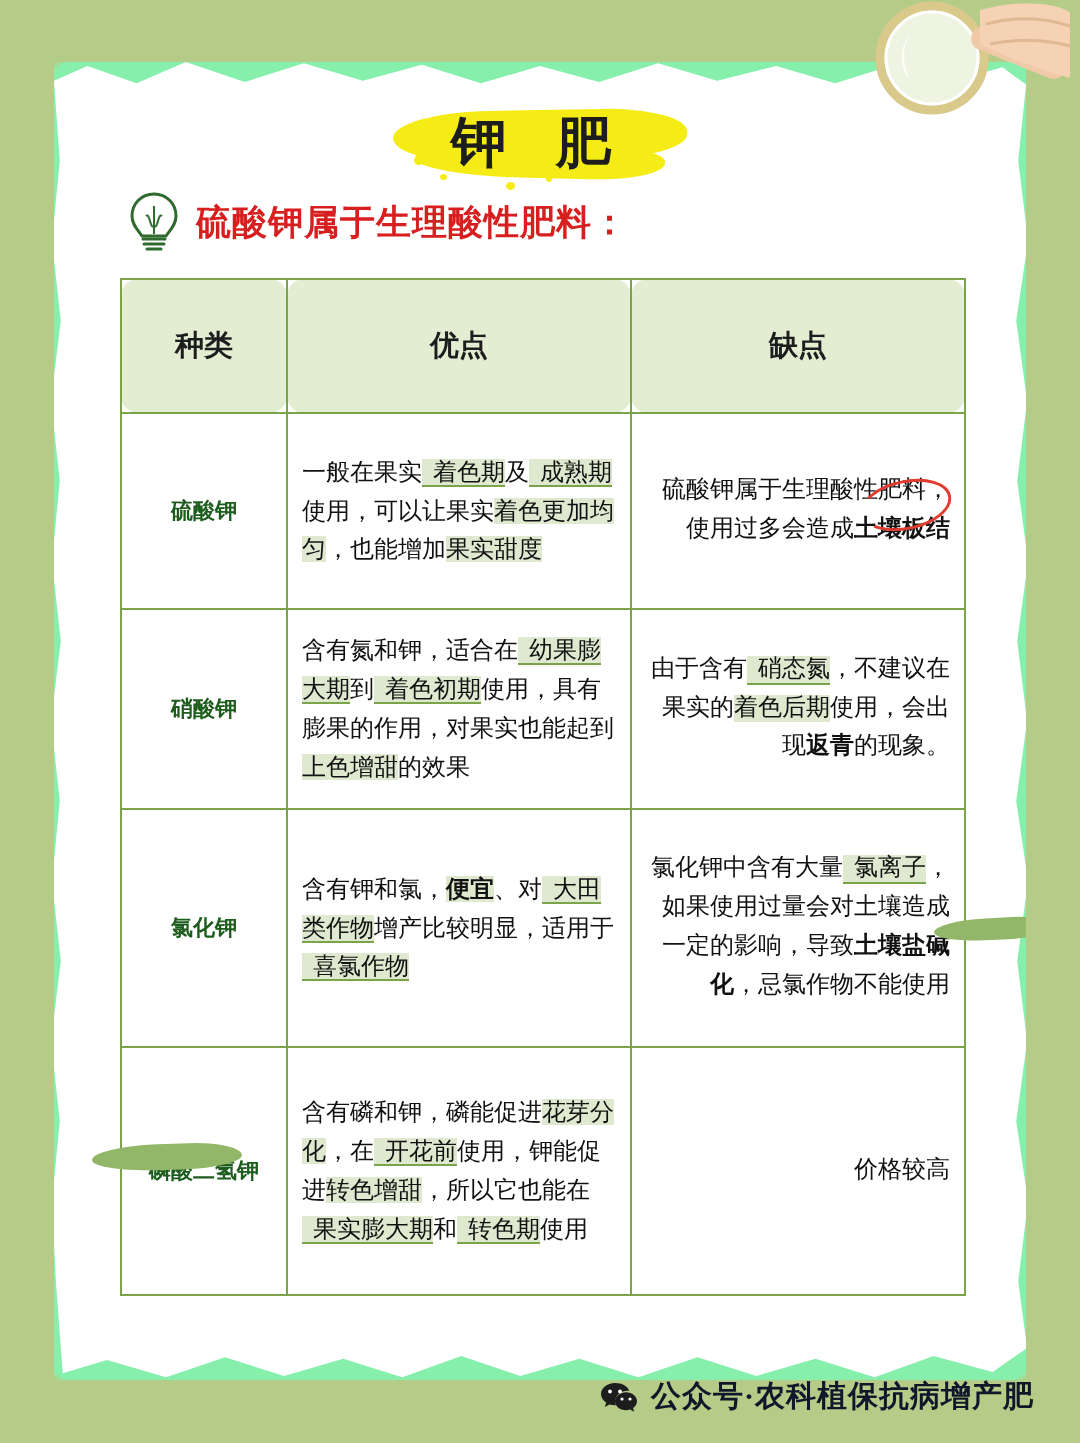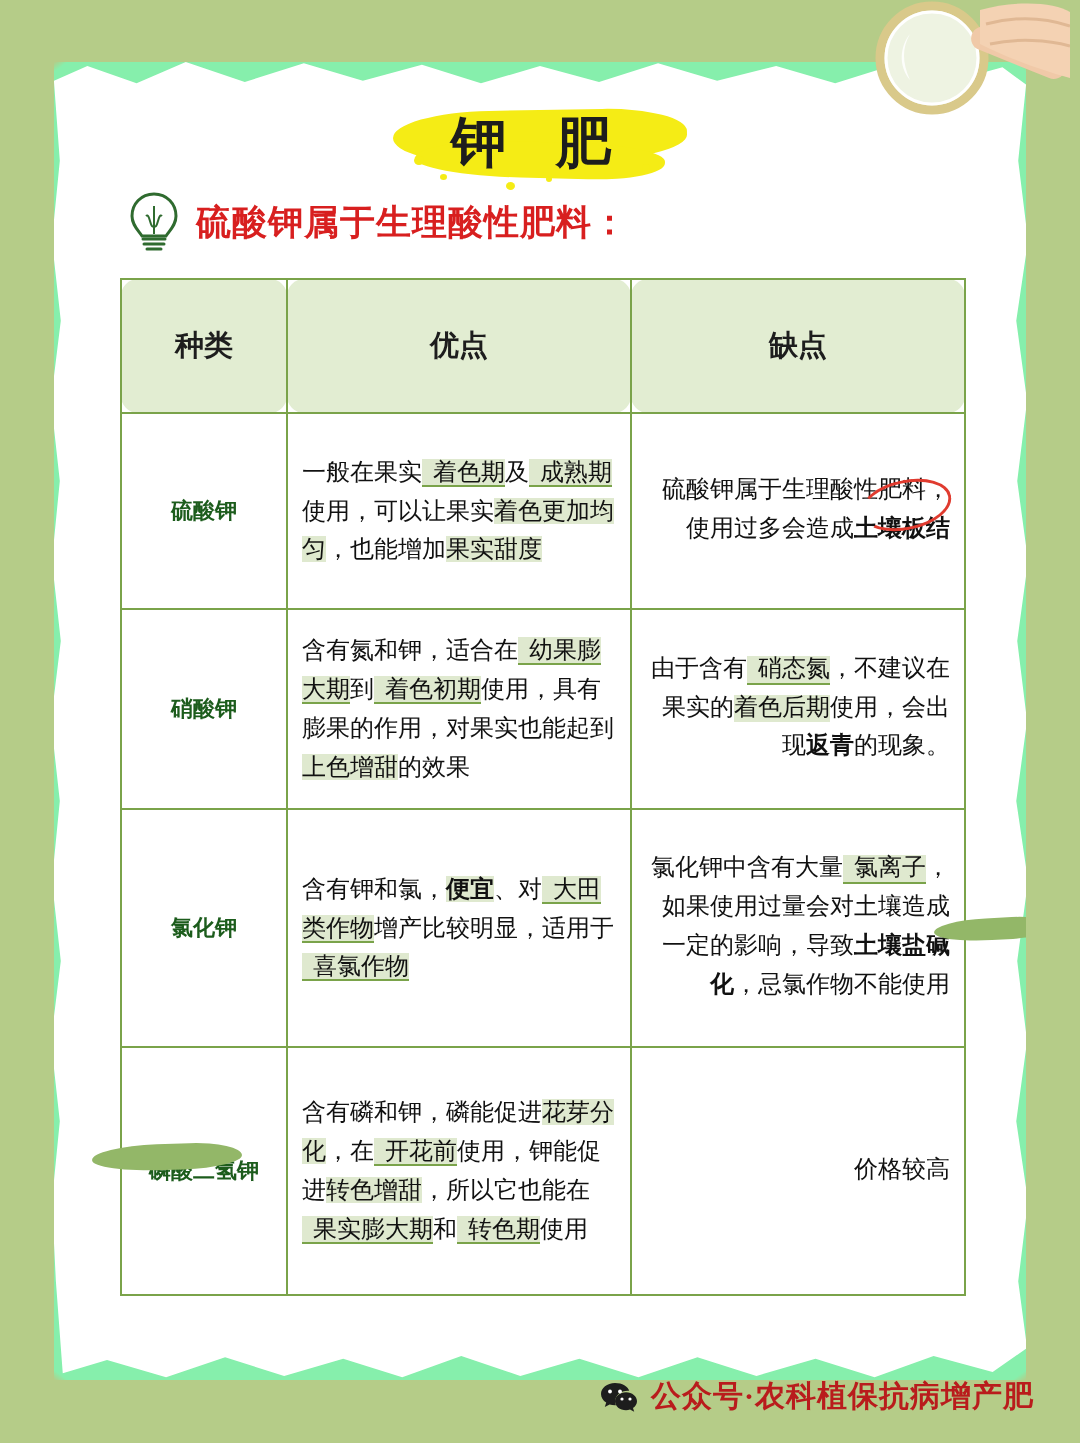--- a/index.html
+++ b/index.html
@@ -206,21 +206,21 @@
     bottom: 26px;
     display: flex;
     align-items: center;
     justify-content: flex-end;
     gap: 12px;
   }
   .wechat-icon { width: 40px; height: 40px; }
   .footer-text {
     font-size: 30px;
     font-weight: bold;
-    color: #b91c1c;
+    color: #0f172a;
     letter-spacing: 1px;
   }
 </style>
 </head>
 <body>
 
 <svg class="magnifier" viewBox="0 0 230 140">
   <g>
     <circle cx="92" cy="58" r="52" fill="#e9efd8" stroke="#d9c98a" stroke-width="9"></circle>
     <circle cx="92" cy="58" r="46" fill="#eef3e2" stroke="#ffffff" stroke-width="3"></circle>

